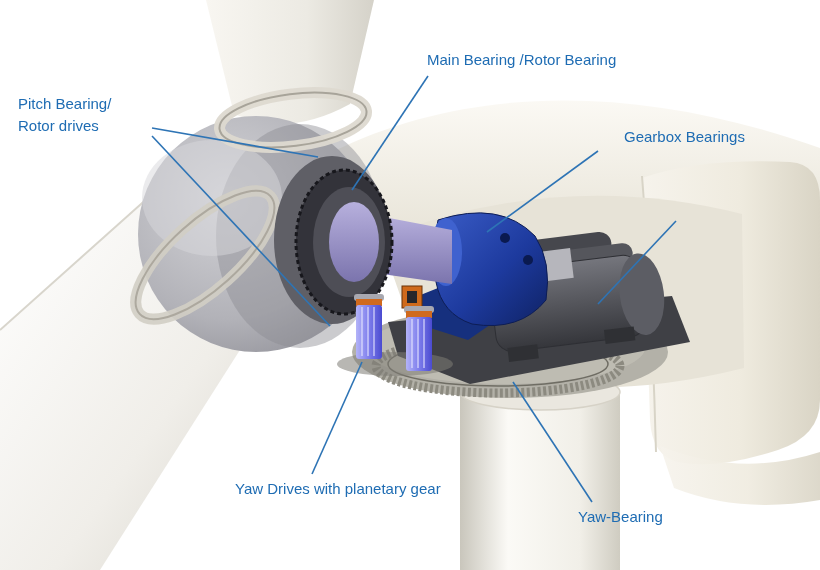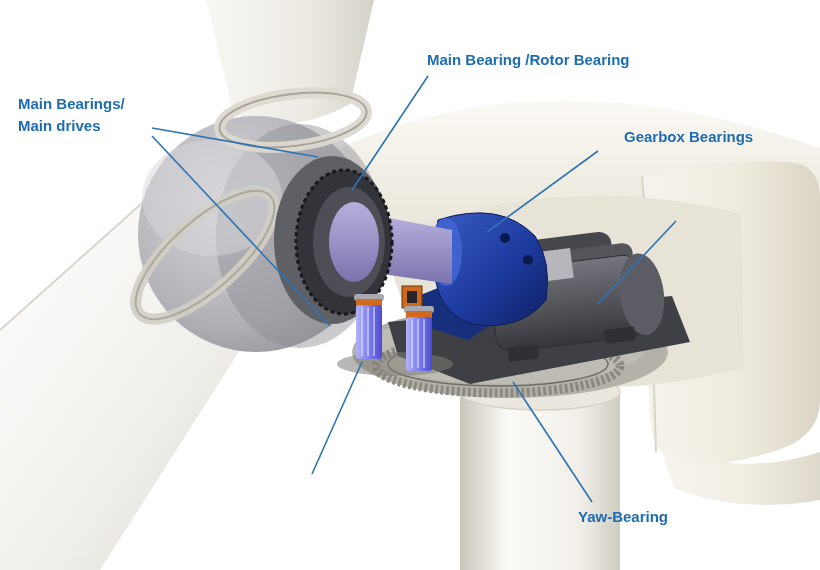--- a/index.html
+++ b/index.html
@@ -8,21 +8,21 @@
   .stage {
     position:relative;
     width:820px; height:570px;
     background:#ffffff;
     overflow:hidden;
   }
   .scene { position:absolute; left:0; top:0; }
   .label {
     position:absolute;
     color:var(--label-blue,#1e6cb3);
-    font-weight:bold;
+    font-weight:normal;
     font-size:15px;
     line-height:1.45;
     white-space:nowrap;
   }
   .callout {
     stroke:var(--callout-blue,#2e74b5);
     stroke-width:1.6;
     fill:none;
   }
 </style>
@@ -182,23 +182,24 @@
       <line class="callout" x1="598" y1="151" x2="487" y2="232"></line>
       <line class="callout" x1="676" y1="221" x2="598" y2="304"></line>
       <line class="callout" x1="312" y1="474" x2="362" y2="362"></line>
       <line class="callout" x1="592" y1="502" x2="513" y2="382"></line>
     </g>
   </svg>
 
   <div class="label" style="left:427px; top:49px">Main Bearing /Rotor Bearing</div>
 
   <div class="label" style="left:18px; top:93px">
-    <span>Main Bearings/</span><br>
-    <span>Main drives</span>
+    <span>Pitch Bearing/</span><br>
+    <span>Rotor drives</span>
   </div>
 
   <div class="label" style="left:624px; top:126px">Gearbox Bearings</div>
 
 
+  <div class="label" style="left:235px; top:478px">Yaw Drives with planetary gear</div>
 
   <div class="label" style="left:578px; top:506px">Yaw-Bearing</div>
 
 </div>
 
 </body></html>

